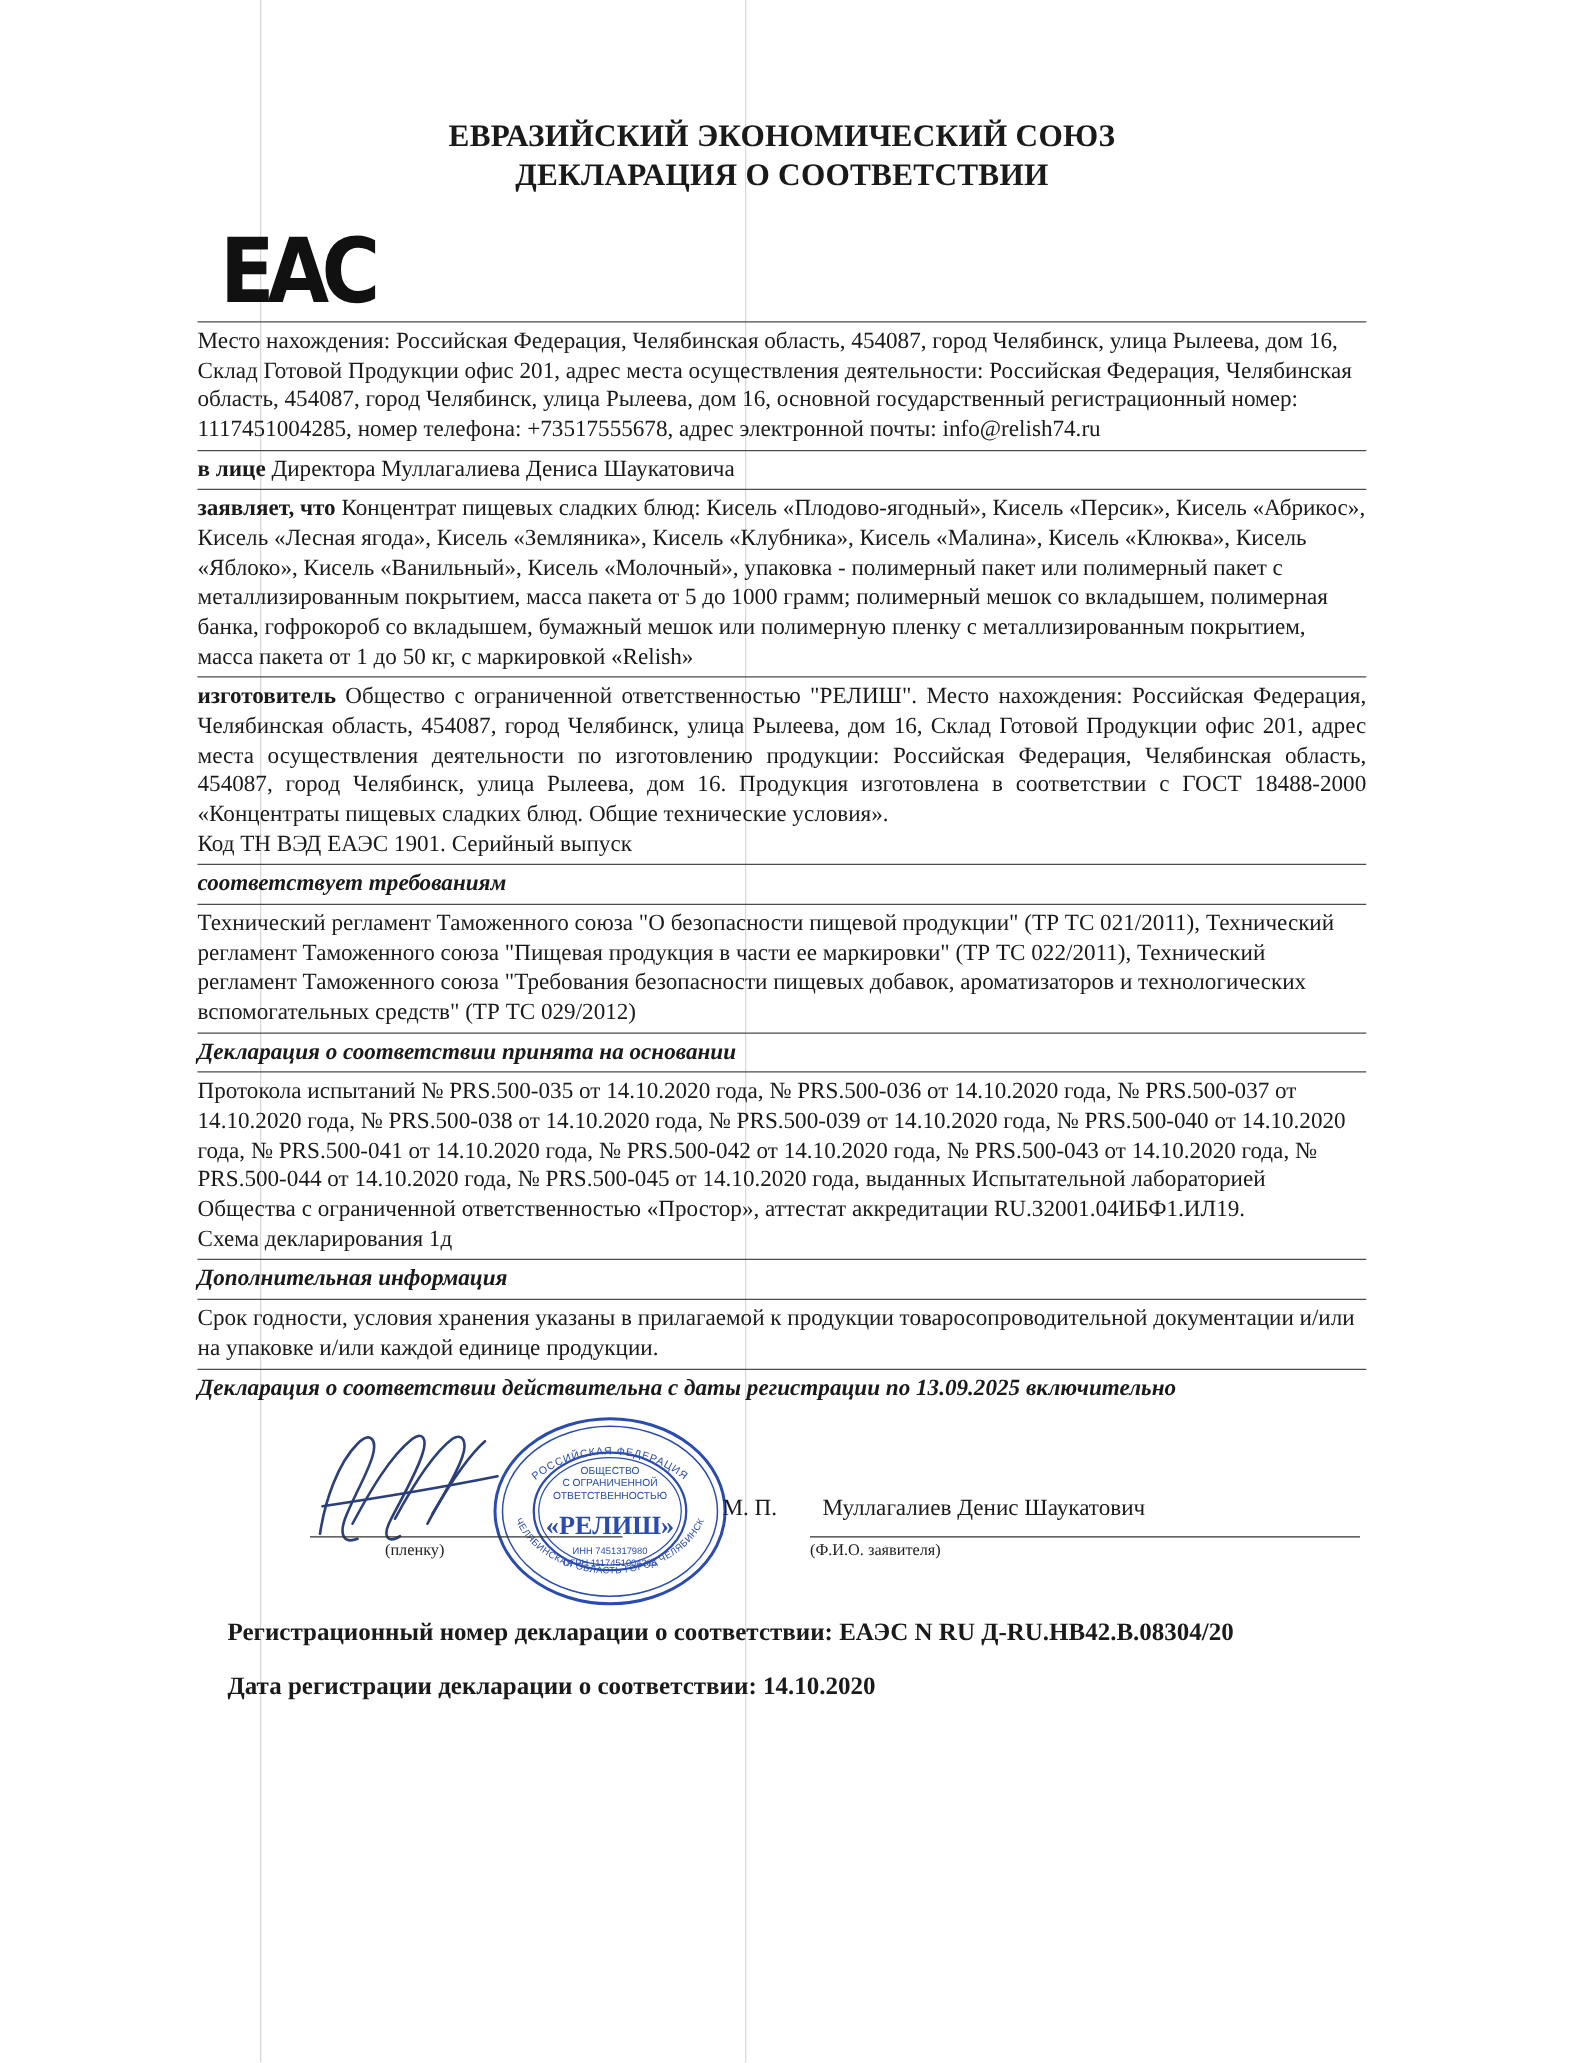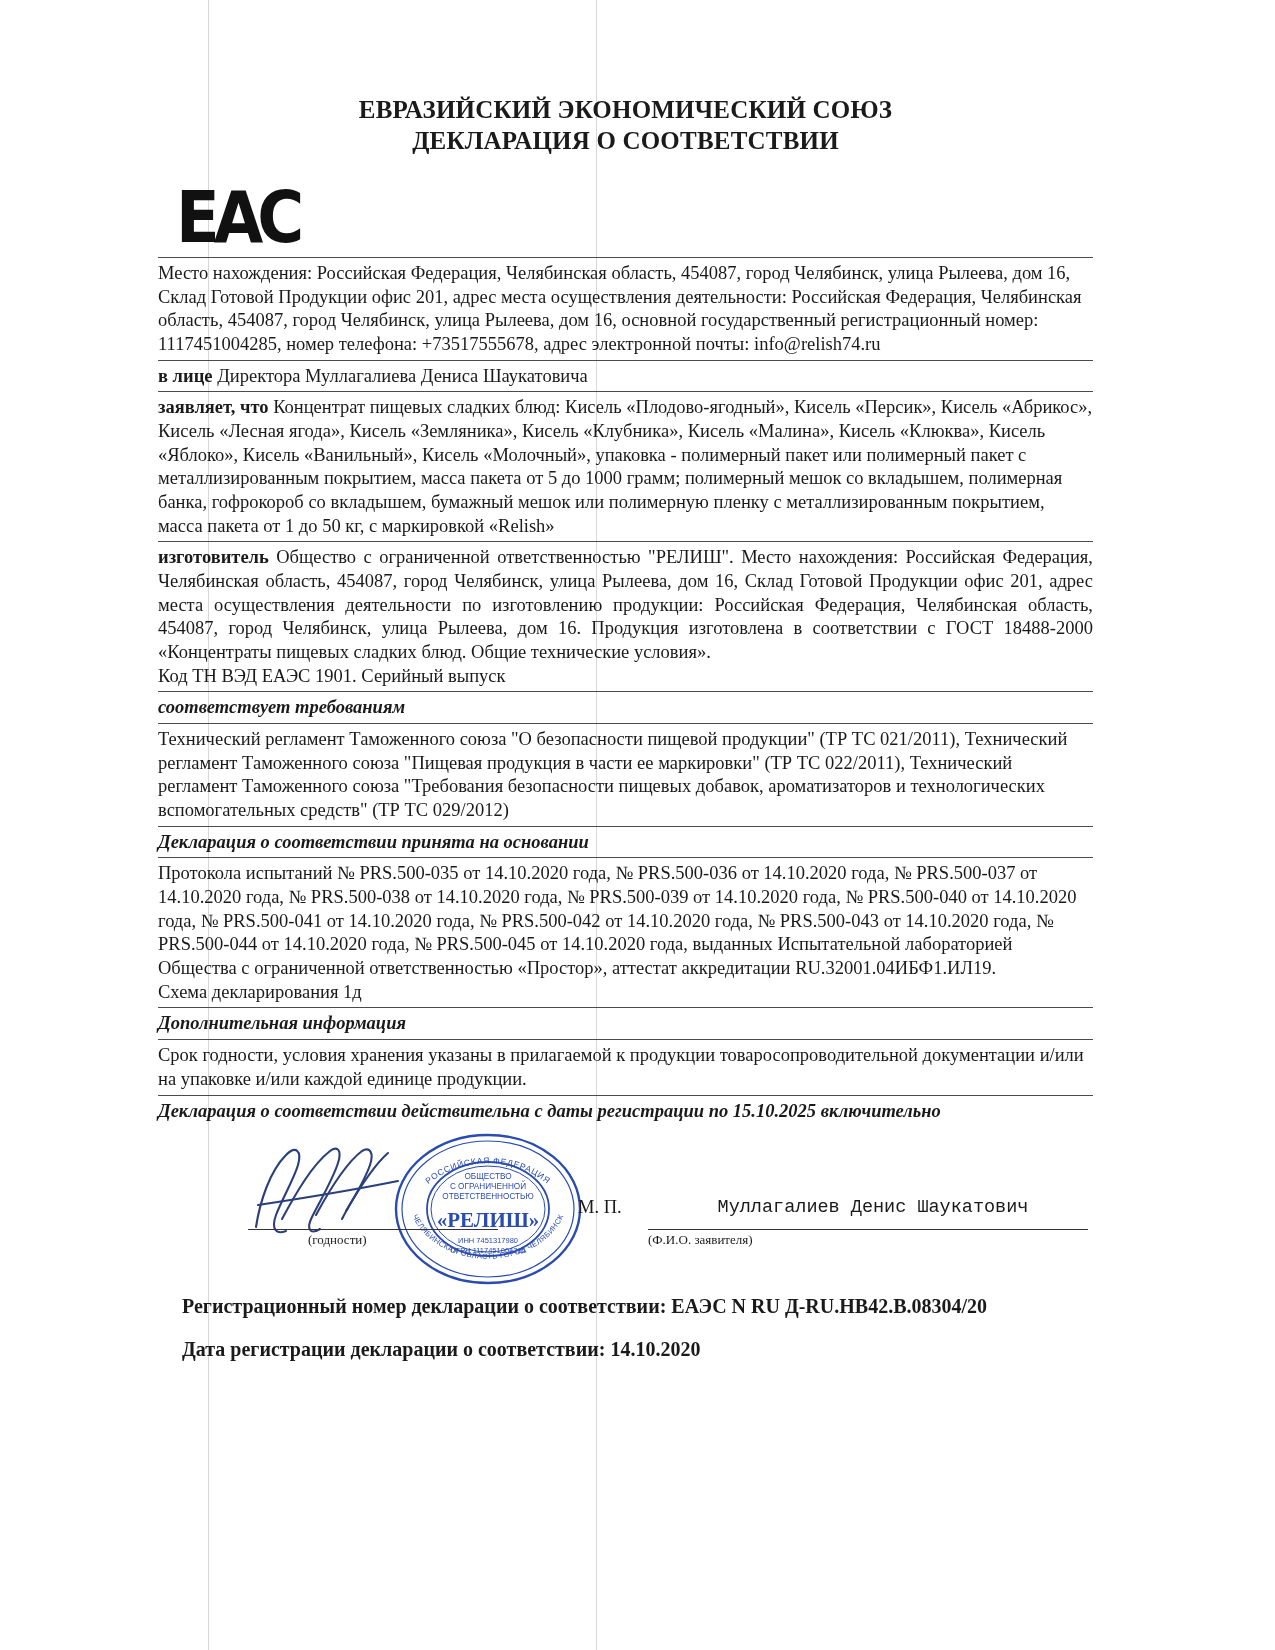--- a/index.html
+++ b/index.html
@@ -119,23 +119,21 @@
     left: 490px;
     top: 100px;
     width: 440px;
     border-top: 1px solid #333;
   }
   .sig-name {
     position: absolute;
     left: 500px;
     top: 68px;
     width: 430px;
-    text-align: center;
-    font-size: 18.5px;
-    font-family: Liberation Mono, monospace;
+    font-size: 18.5px;
   }
   .sig-cap-right {
     position: absolute;
     left: 490px;
     top: 103px;
     width: 440px;
     text-align: left;
     font-size: 13px;
   }
 
@@ -227,21 +225,21 @@
     <hr class="rule">
 
     <div class="row-label">Дополнительная информация</div>
 
     <hr class="rule">
 
     <div class="block">Срок годности, условия хранения указаны в прилагаемой к продукции товаросопроводительной документации и/или на упаковке и/или каждой единице продукции.</div>
 
     <hr class="rule">
 
-    <div class="row-label">Декларация о соответствии  действительна с даты регистрации по 15.10.2025 включительно</div>
+    <div class="row-label">Декларация о соответствии  действительна с даты регистрации по 13.09.2025 включительно</div>
 
     <div class="sig-area">
 
       <svg class="signature" viewBox="0 0 230 100">
         <g fill="none" stroke="#2b3f7a" stroke-width="2.1" stroke-linecap="round">
           <path d="M18,86 C22,60 32,30 48,14 C58,4 64,10 60,24 C56,38 44,58 38,74 C33,88 38,94 48,90"></path>
           <path d="M44,78 C58,52 74,24 92,10 C100,4 104,10 100,22 C95,38 82,60 74,76 C68,88 72,94 82,88"></path>
           <path d="M78,74 C92,48 108,22 124,10 C132,5 136,12 132,24 C126,42 112,62 104,78"></path>
           <path d="M108,70 C122,46 136,24 150,12"></path>
           <path d="M20,64 C60,58 110,50 160,40"></path>
@@ -269,21 +267,21 @@
           <text x="102" y="50" font-size="8.2">ОБЩЕСТВО</text>
           <text x="102" y="60" font-size="8.2">С ОГРАНИЧЕННОЙ</text>
           <text x="102" y="70" font-size="8.2">ОТВЕТСТВЕННОСТЬЮ</text>
           <text x="102" y="98" font-size="21" font-weight="bold" font-family="'Liberation Serif', serif">«РЕЛИШ»</text>
           <text x="102" y="114" font-size="7.5">ИНН 7451317980</text>
           <text x="102" y="124" font-size="7.5">ОГРН 1117451004285</text>
         </g>
       </svg>
 
       <div class="sig-line-left"></div>
-      <div class="sig-cap-left">(годности)</div>
+      <div class="sig-cap-left">(пленку)</div>
 
       <div class="mp">М. П.</div>
 
       <div class="sig-name">Муллагалиев Денис Шаукатович</div>
       <div class="sig-line-right"></div>
       <div class="sig-cap-right">(Ф.И.О. заявителя)</div>
     </div>
 
     <div class="footer-line">Регистрационный номер декларации о соответствии: ЕАЭС N RU Д-RU.НВ42.В.08304/20</div>
     <div class="footer-line second">Дата регистрации декларации о соответствии: 14.10.2020</div>

